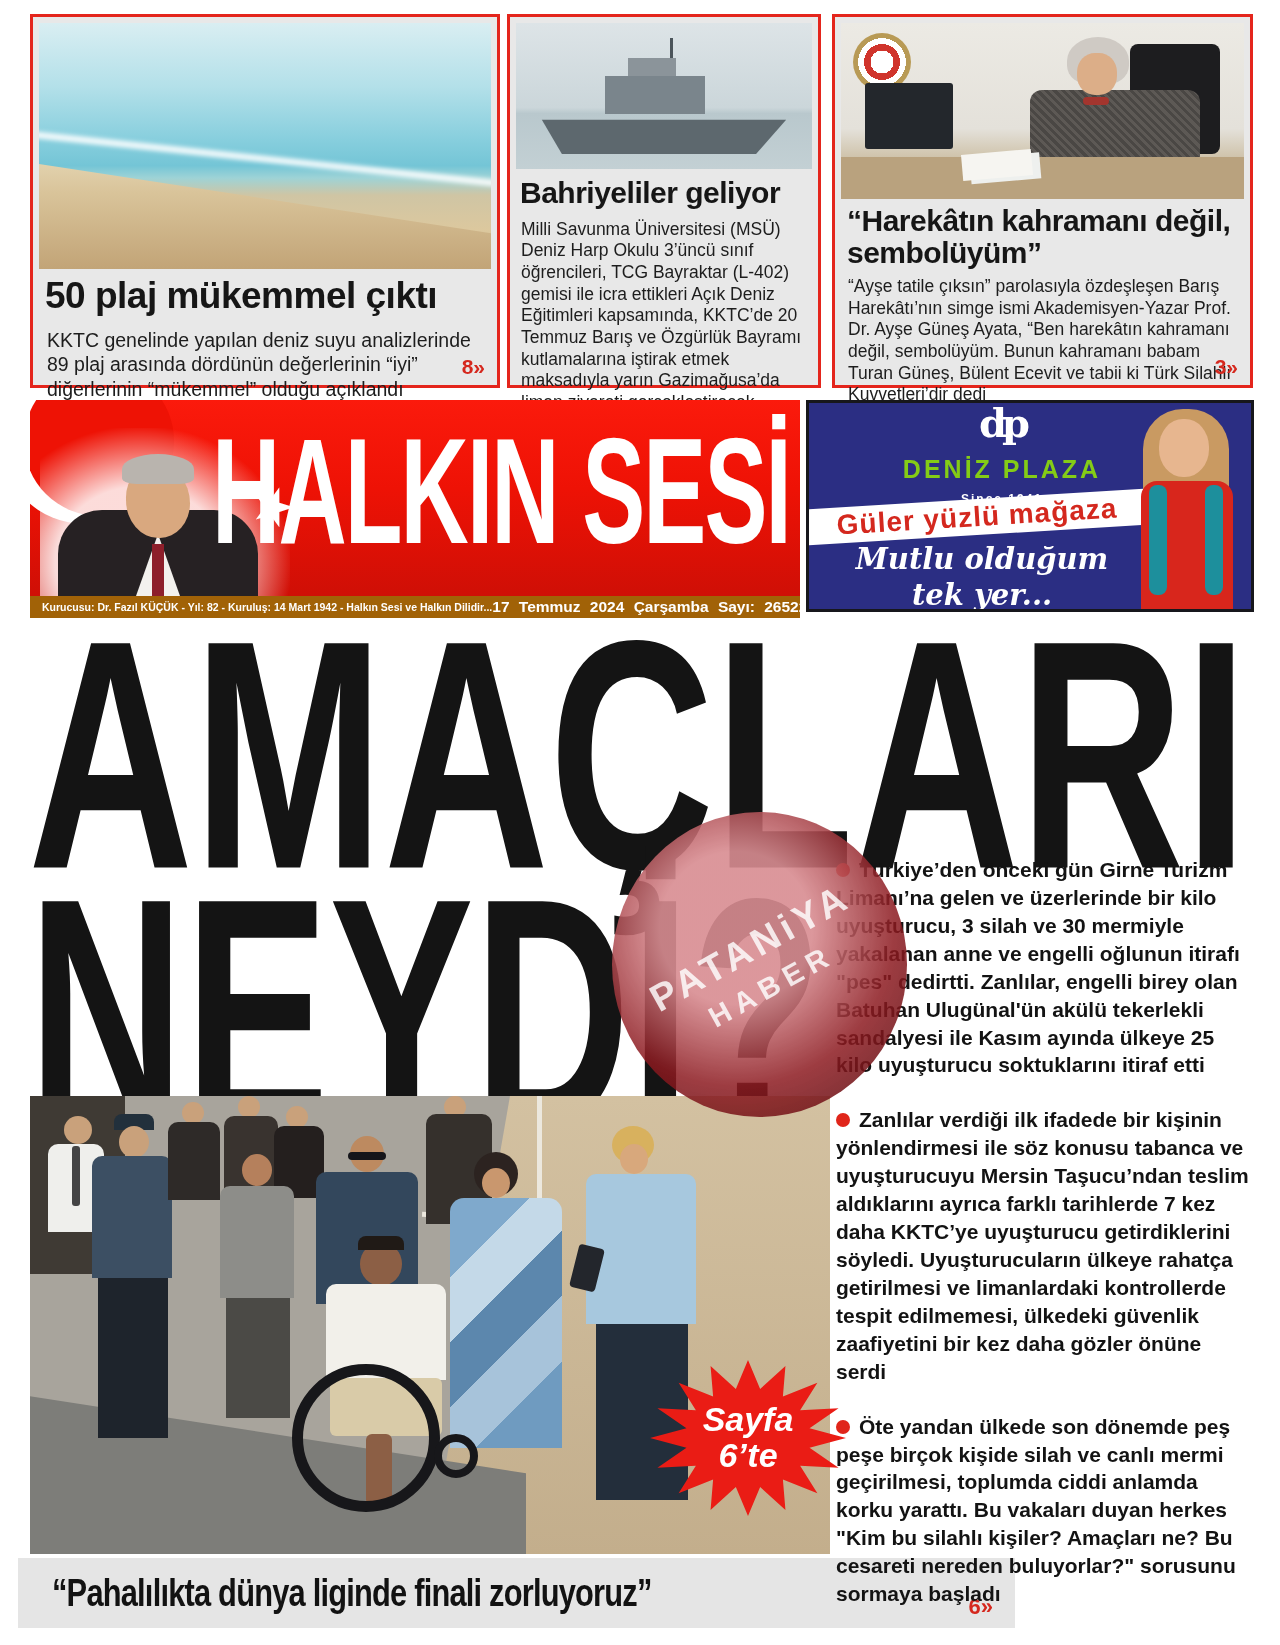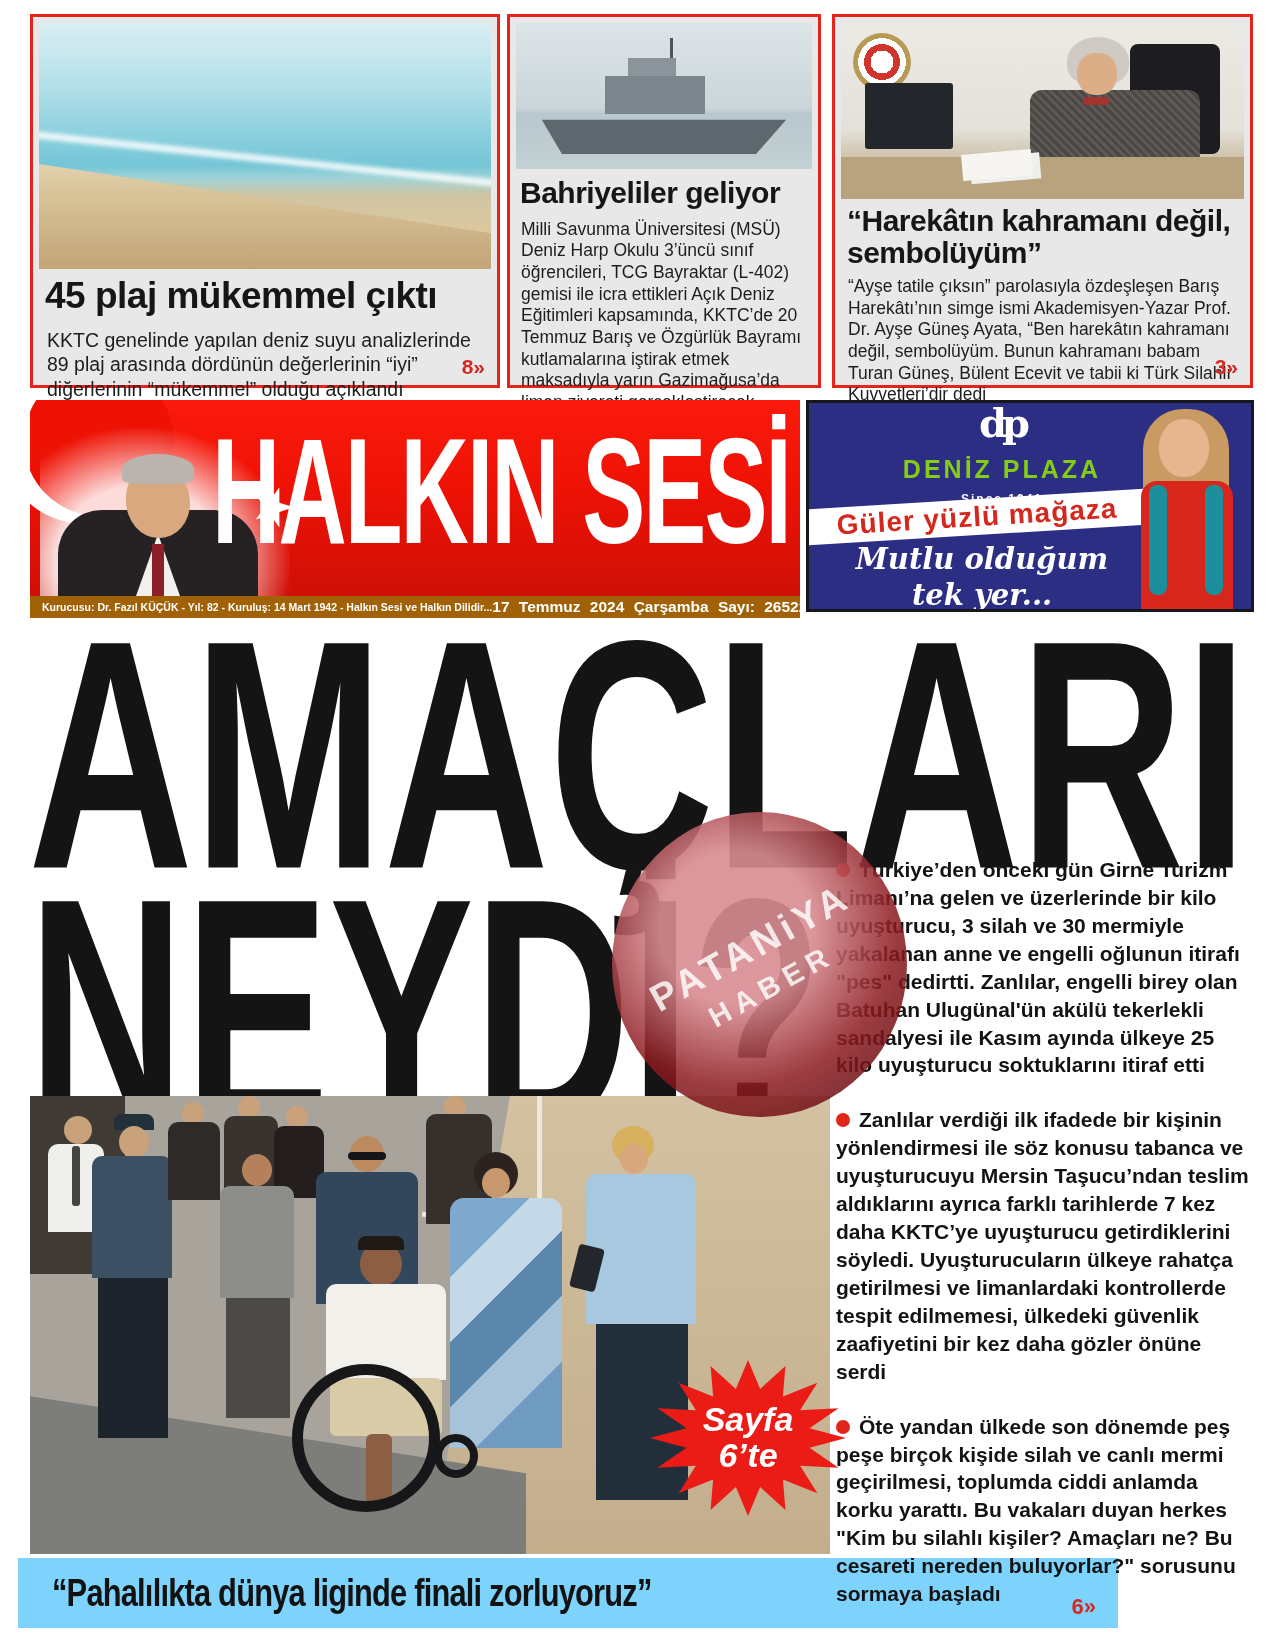--- a/index.html
+++ b/index.html
@@ -115,38 +115,38 @@
   .torso { position:absolute; border-radius:10px 10px 0 0; }
   .wheel { position:absolute; border:11px solid #17171a; border-radius:50%; background:transparent; }
 
   
   .burst { position:absolute; left:650px; top:1360px; width:196px; height:156px; z-index:6; background:#ea1c15;
     clip-path:polygon(100% 50%,81.4% 56.2%,96.2% 69.1%,76.6% 67.8%,85.4% 85.4%,67.8% 76.6%,69.1% 96.2%,56.2% 81.4%,50% 100%,43.8% 81.4%,30.9% 96.2%,32.2% 76.6%,14.6% 85.4%,23.4% 67.8%,3.8% 69.1%,18.6% 56.2%,0% 50%,18.6% 43.8%,3.8% 30.9%,23.4% 32.2%,14.6% 14.6%,32.2% 23.4%,30.9% 3.8%,43.8% 18.6%,50% 0%,56.2% 18.6%,69.1% 3.8%,67.8% 23.4%,85.4% 14.6%,76.6% 32.2%,96.2% 30.9%,81.4% 43.8%);
     display:flex; flex-direction:column; align-items:center; justify-content:center; }
   .burst span { color:#ffffff; font-weight:700; font-style:italic; font-size:34px; line-height:1.05; }
 
   
-  .bottom-bar { position:absolute; left:18px; top:1558px; width:1100px; height:70px; background:#7dd3fc; display:flex; align-items:center; }
+  .bottom-bar { position:absolute; left:18px; top:1558px; width:997px; height:70px; background:#e5e5e5; display:flex; align-items:center; }
   .bar-quote-wrap { width:640px; margin-left:34px; overflow:visible; }
   .bar-quote { font-size:39px; font-weight:700; color:#121212; white-space:nowrap; letter-spacing:-1px;
     transform:scaleX(0.79); transform-origin:left center; }
   .bar-body { width:550px; font-size:19px; line-height:1.27; color:#1b1b1b; margin-left:4px; }
   .bar-ref { position:absolute; right:22px; bottom:8px; color:#d5281e; font-weight:700; font-size:22px; }
 </style>
 </head>
 <body>
 
 <div class="page">
 
   <div class="story-box" id="box1">
     <div class="story-photo">
       <div class="shore"></div>
       <div class="foam"></div>
     </div>
-    <div class="story-h">45 plaj mükemmel çıktı</div>
+    <div class="story-h">50 plaj mükemmel çıktı</div>
     <div class="story-b">KKTC genelinde yapılan deniz suyu analizlerinde 89 plaj arasında dördünün değerlerinin “iyi” diğerlerinin “mükemmel” olduğu açıklandı</div>
     <div class="page-ref">8»</div>
   </div>
 
   <div class="story-box" id="box2">
     <div class="story-photo">
       <div class="ship-mast"></div>
       <div class="ship-bridge"></div>
       <div class="ship-deck"></div>
       <div class="ship-hull"></div>

